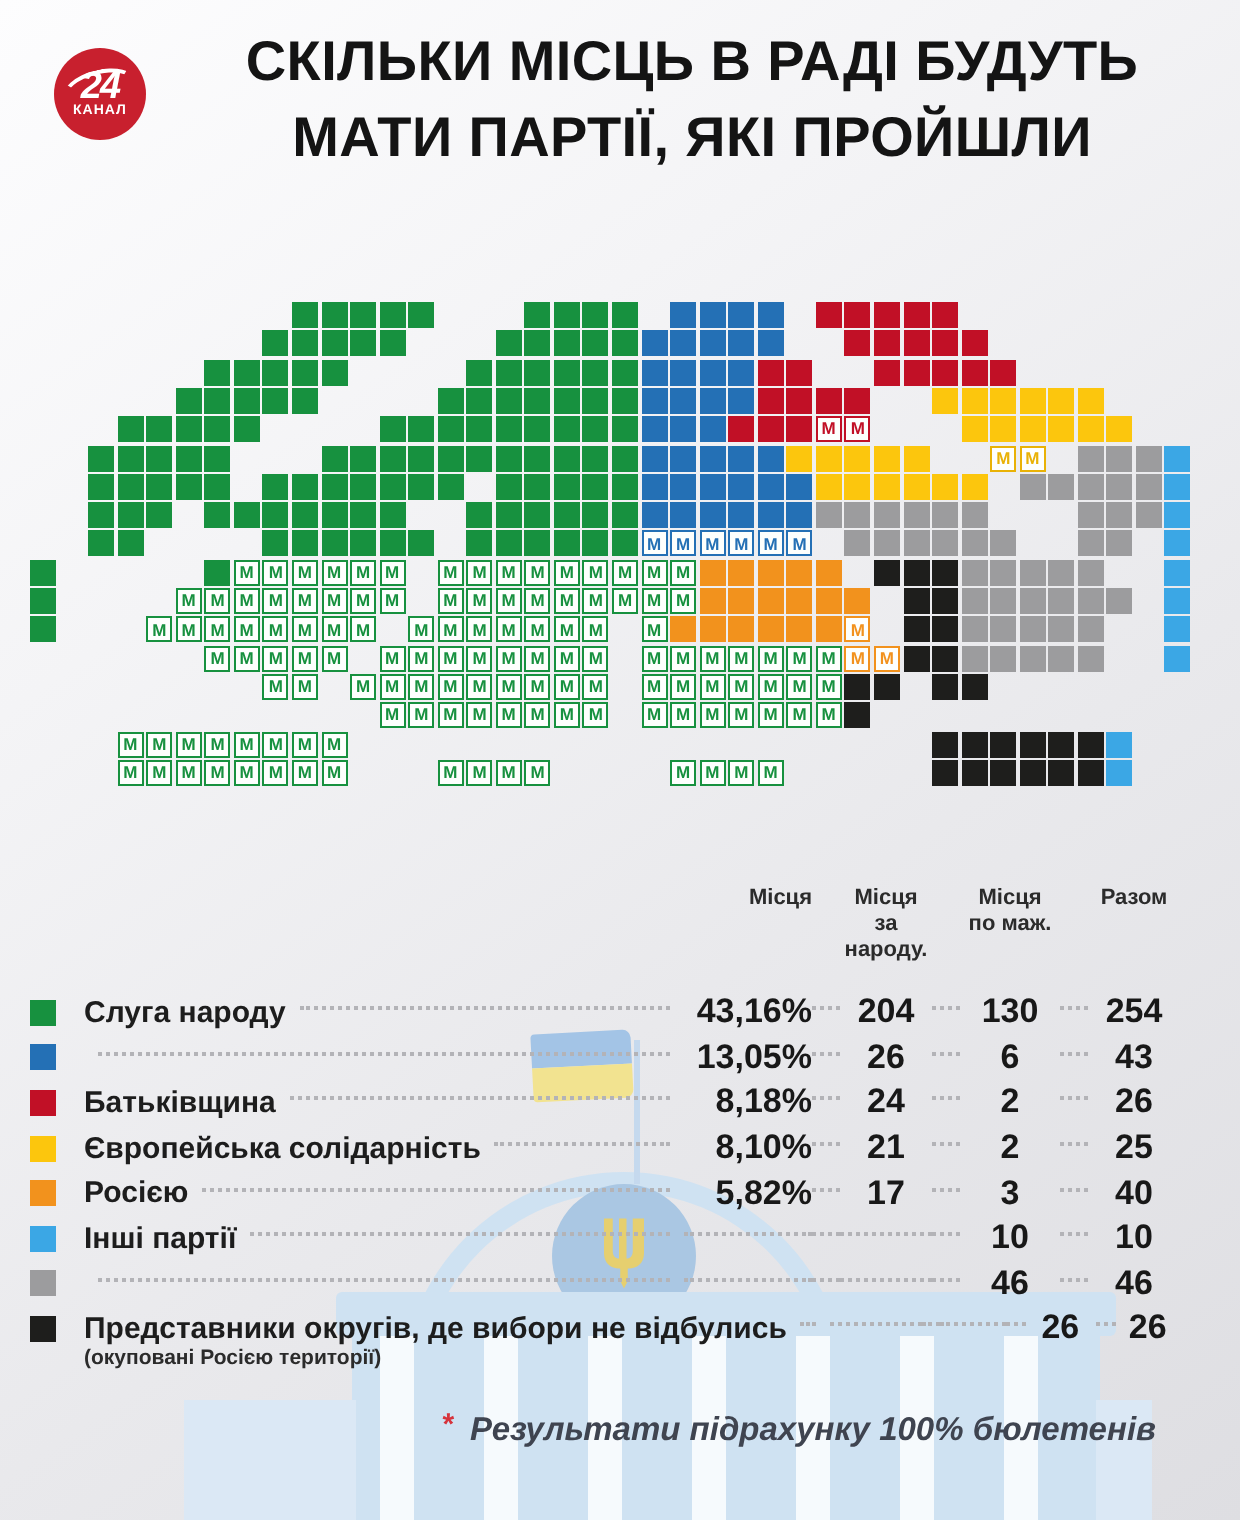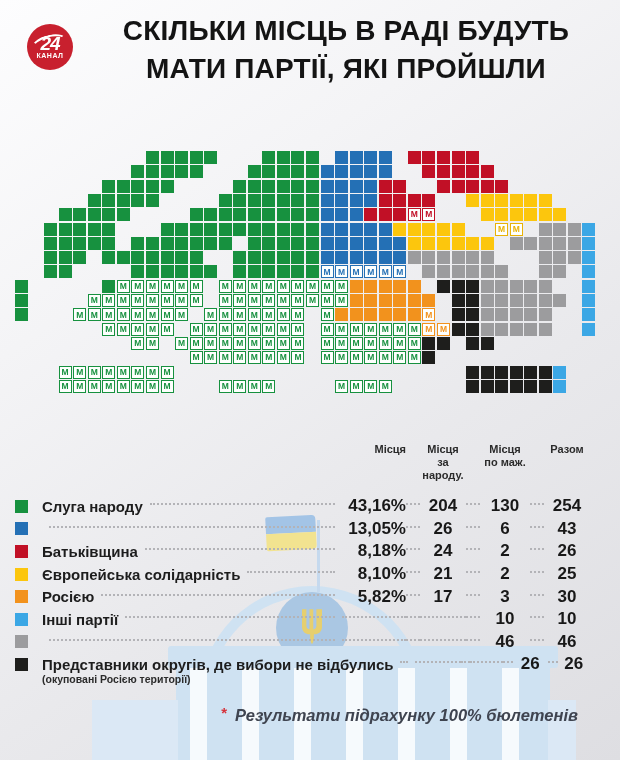--- a/index.html
+++ b/index.html
@@ -621,21 +621,21 @@
       <div class="trow">
         <span class="sw" style="background: rgb(242, 146, 29);"></span>
         <span class="plabel">Росією</span>
         <span class="lead"></span>
         <span class="val v-pct">5,82%</span>
         <span class="vgap"></span>
         <span class="val v-list">17</span>
         <span class="vgap"></span>
         <span class="val v-maj">3</span>
         <span class="vgap"></span>
-        <span class="val v-tot">30</span>
+        <span class="val v-tot">40</span>
       </div>
       <div class="trow">
         <span class="sw" style="background: rgb(59, 167, 229);"></span>
         <span class="plabel">Інші партії</span>
         <span class="lead"></span>
         <span class="v-pct dotfill"></span>
         <span class="vgap"></span>
         <span class="v-list dotfill"></span>
         <span class="vgap"></span>
         <span class="val v-maj">10</span>

